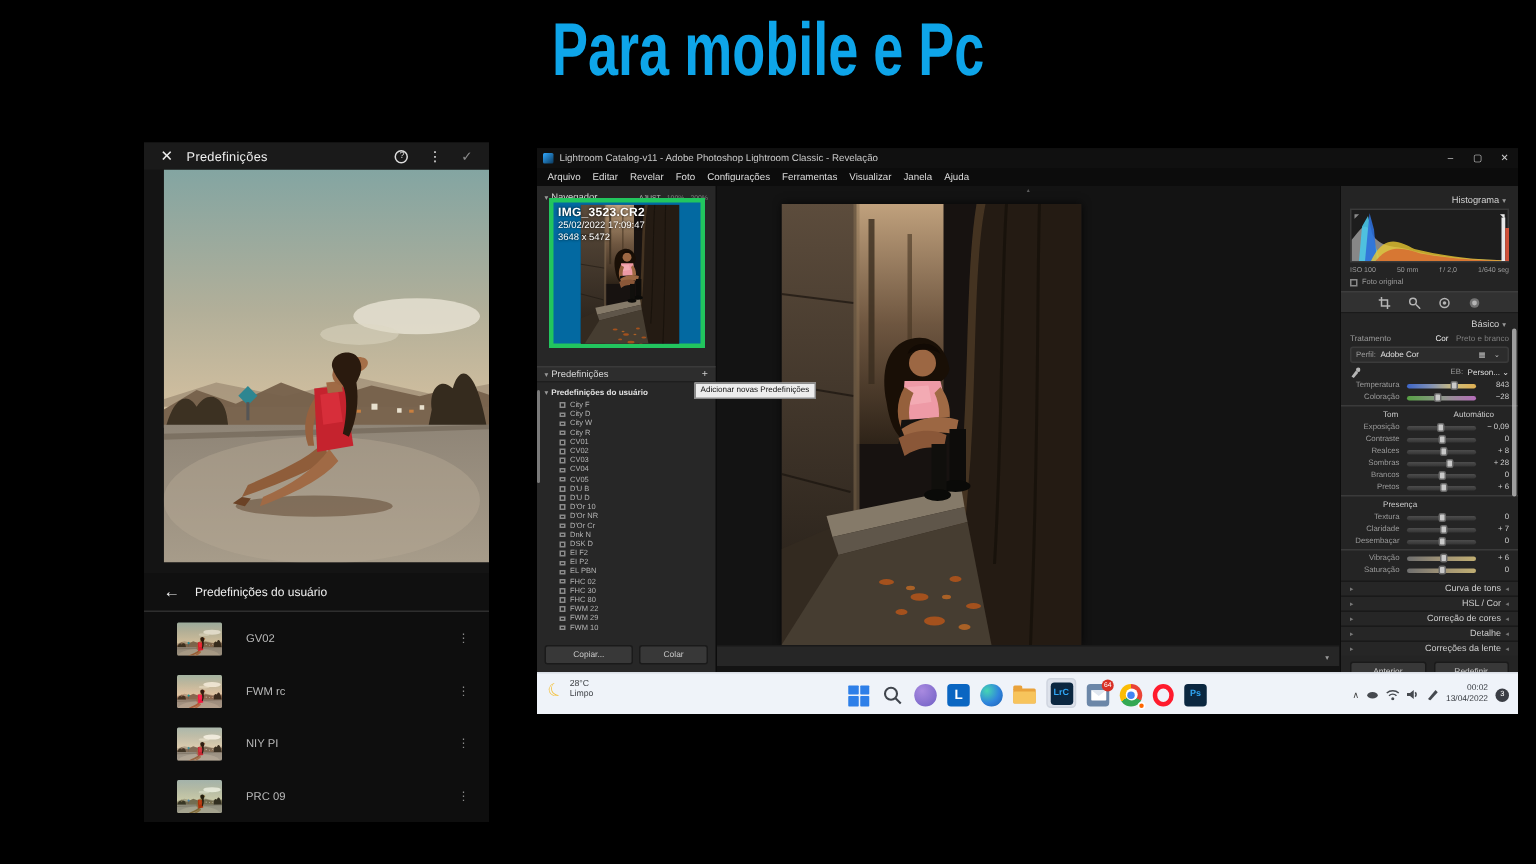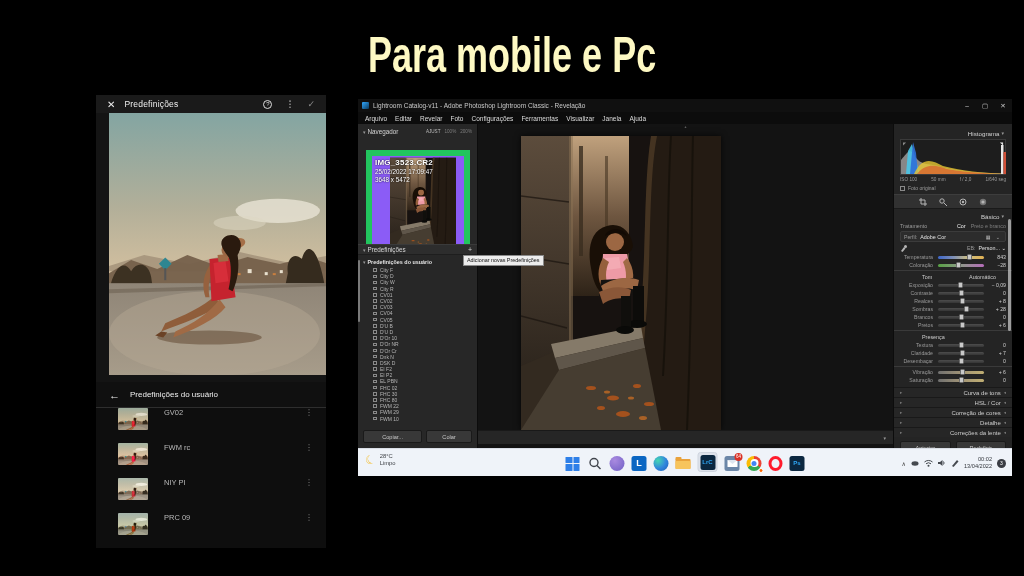--- a/index.html
+++ b/index.html
@@ -1,37 +1,37 @@
 <!DOCTYPE html>
 <html><head>
 <meta charset="utf-8">
 <style>
   *{margin:0;padding:0;box-sizing:border-box}
   html,body{width:1024px;height:576px;background:#000;font-family:"Liberation Sans",sans-serif;overflow:hidden}
   .stage{position:relative;width:1024px;height:576px;background:#000}
 
   
-  .slide-title{position:absolute;top:26px;left:0;right:0;text-align:center;color:#fef9c3;font-weight:600;font-size:50px;letter-spacing:0}
+  .slide-title{position:absolute;top:4px;left:0;right:0;text-align:center;color:#0ea5e9;font-weight:600;font-size:50px;letter-spacing:0}
   .slide-title span{display:inline-block;transform:scaleX(.72);transform-origin:center}
 
   
   .mobile{position:absolute;left:96px;top:95px;width:230px;height:453px;background:#141414;color:#ddd}
   .m-header{height:18px;display:flex;align-items:center;padding:0 11px;background:#1a1a1a}
   .m-close{font-size:10px;color:#eee}
   .m-title{font-size:8.5px;color:#f0f0f0;margin-left:9px;letter-spacing:.2px}
   .m-sp{flex:1}
   .m-help{width:9px;height:9px;border:1px solid #ddd;border-radius:50%;font-size:6px;line-height:7px;text-align:center;color:#ddd;margin-right:13px}
   .m-kebab{font-size:9px;color:#eee;margin-right:13px}
   .m-check{font-size:9px;color:#8a8a8a}
   .m-photo{position:absolute;left:13px;top:18px;width:217px;height:262px;overflow:hidden}
   .m-userhdr{position:absolute;left:0;top:287px;width:100%;height:26px;display:flex;align-items:center;padding:0 13px;border-bottom:1px solid #2e2e2e;background:#101010}
   .m-back{font-size:11px;color:#eee}
   .m-usertitle{font-size:8px;color:#efefef;margin-left:10px}
   .m-list{position:absolute;left:0;top:313px;width:100%;background:#0e0e0e}
-  .m-item{height:35px;display:flex;align-items:flex-start;padding:0 13px 0 22px}
+  .m-item{height:35px;display:flex;align-items:center;padding:0 13px 0 22px}
   .m-thumb{width:30px;height:22px;border-radius:1px;flex:0 0 30px}
   .m-item-label{font-size:7.5px;color:#b9b9b9;margin-left:16px;flex:1}
   .m-item-kebab{font-size:8px;color:#8a8a8a}
 
   
   .lr{position:absolute;left:358px;top:99px;width:654px;height:349px;background:#1d1d1d}
   .lr-titlebar{height:13px;background:#101010;display:flex;align-items:center;padding-left:4px}
   .lr-appicon{width:7px;height:7px;background:linear-gradient(135deg,#31a8ff,#0b3a5e);border-radius:1px}
   .lr-title{font-size:6.5px;color:#c9c9c9;margin-left:4px;flex:1;white-space:nowrap}
   .lr-ctrls{display:flex;gap:0}
@@ -41,21 +41,21 @@
   .lr-body{position:relative;height:324px;background:#141414}
 
   
   .lp{position:absolute;left:0;top:0;width:120px;height:100%;background:#272727;border-right:1px solid #0c0c0c}
   .lp-hdr{display:flex;align-items:center;padding:0 5px;height:11px;margin-top:2px}
   .tri{font-size:5px;color:#999;margin-right:2px}
   .lp-hdr-t{font-size:6.3px;color:#d6d6d6}
   .lp-zooms{margin-left:auto;display:flex;gap:4px}
   .lp-zoom{font-size:4.6px;color:#bdbdbd}
   .lp-zoom.dim{color:#7d7d7d}
-  .nav-box{position:absolute;left:8px;top:26px;width:104px;height:100px;background:#8b5cf6;border:6px solid #22c55e;overflow:hidden}
+  .nav-box{position:absolute;left:8px;top:8px;width:104px;height:100px;background:#0369a1;border:3px solid #22c55e;overflow:hidden}
   .nav-box svg{position:absolute;left:18px;top:1px}
   .nav-info{position:absolute;left:3px;top:2px;color:#fff;text-shadow:0 0 2px #000}
   .nav-file{font-size:8px;font-weight:700;letter-spacing:.2px}
   .nav-meta{font-size:6.3px;margin-top:1px}
   .pr-hdr{position:absolute;left:0;top:120px;width:100%;height:11px;display:flex;align-items:center;padding:0 5px;background:#2d2d2d;border-top:1px solid #3a3a3a;border-bottom:1px solid #1e1e1e}
   .pr-plus{margin-left:auto;font-size:7px;color:#cfcfcf}
   .pr-group{display:flex;align-items:center;padding:0 5px;height:9px;position:absolute;top:133px}
   .pr-group-t{font-size:5.4px;color:#e2e2e2;font-weight:700}
   .pr-list{position:absolute;left:0;top:143px;width:100%}
   .pr-item{height:6.2px;display:flex;align-items:center;padding-left:15px}

